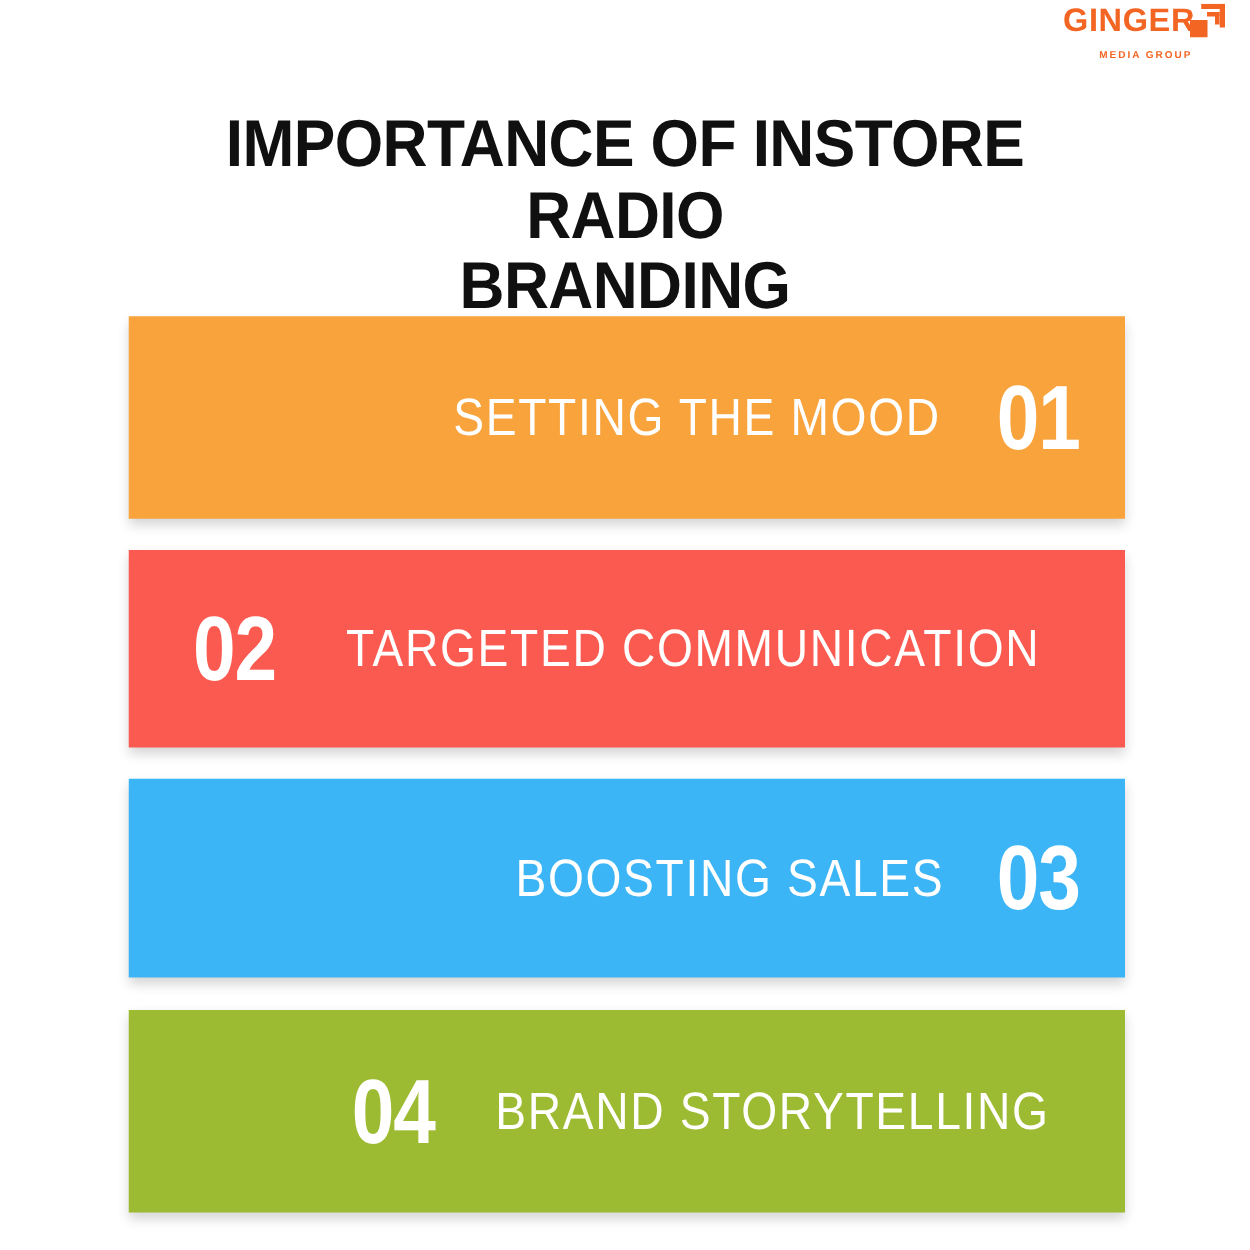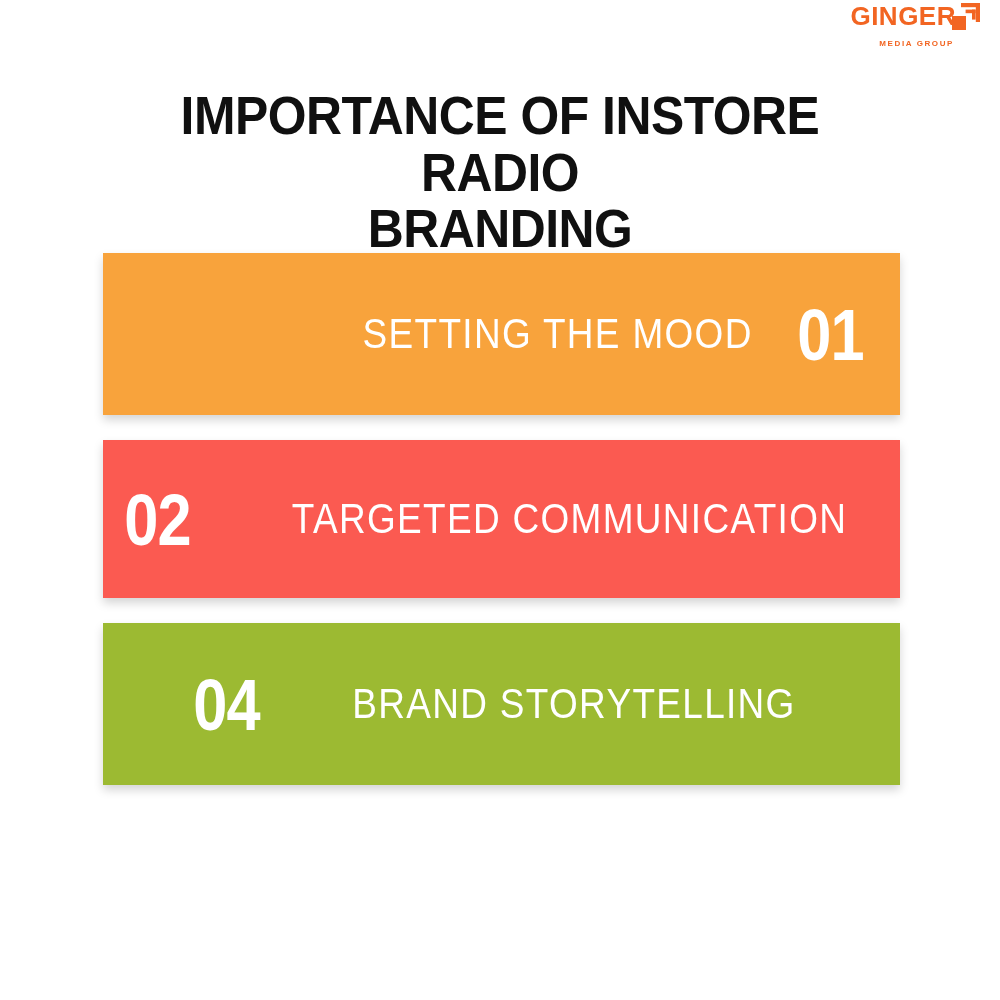--- a/index.html
+++ b/index.html
@@ -95,21 +95,21 @@
     align-items: center;
     box-shadow: 0 5px 9px rgba(0,0,0,0.17);
     padding: 0 30px;
   }
   .bar.b1 { height: 162px; margin-bottom: 25px; }
   .bar.b2 { height: 158px; margin-bottom: 25px; }
   .bar.b3 { height: 159px; margin-bottom: 26px; }
   .bar.b4 { height: 162px; }
 
   .bar.align-right { justify-content: flex-end; }
-  .bar.align-left  { justify-content: center; gap: 44px; }
+  .bar.align-left  { justify-content: flex-end; }
 
   .bar-label {
     font-family: "Liberation Sans", sans-serif;
     font-weight: 300;
     font-size: 42px;
     letter-spacing: 1.5px;
     color: #ffffff;
     white-space: nowrap;
     transform: scaleX(0.88);
     transform-origin: center center;
@@ -157,19 +157,23 @@
   <div class="bar b1 align-right" id="bar-1" style="background-color: rgb(248, 163, 60); padding-left: 44px;">
     <span class="bar-label">SETTING THE MOOD</span>
     <span class="bar-number">01</span>
   </div>
 
   <div class="bar b2 align-left" id="bar-2" style="background-color: rgb(251, 90, 81);">
     <span class="bar-number">02</span>
     <span class="bar-label">TARGETED COMMUNICATION</span>
   </div>
 
+  <div class="bar b3 align-right" id="bar-3" style="background-color: rgb(59, 181, 245);">
+    <span class="bar-label">BOOSTING SALES</span>
+    <span class="bar-number">03</span>
+  </div>
 
   <div class="bar b4 align-left" id="bar-4" style="background-color: rgb(156, 186, 50); padding-left: 40px;">
     <span class="bar-number">04</span>
     <span class="bar-label">BRAND STORYTELLING</span>
   </div>
 
 </div>
 
 </body></html>

